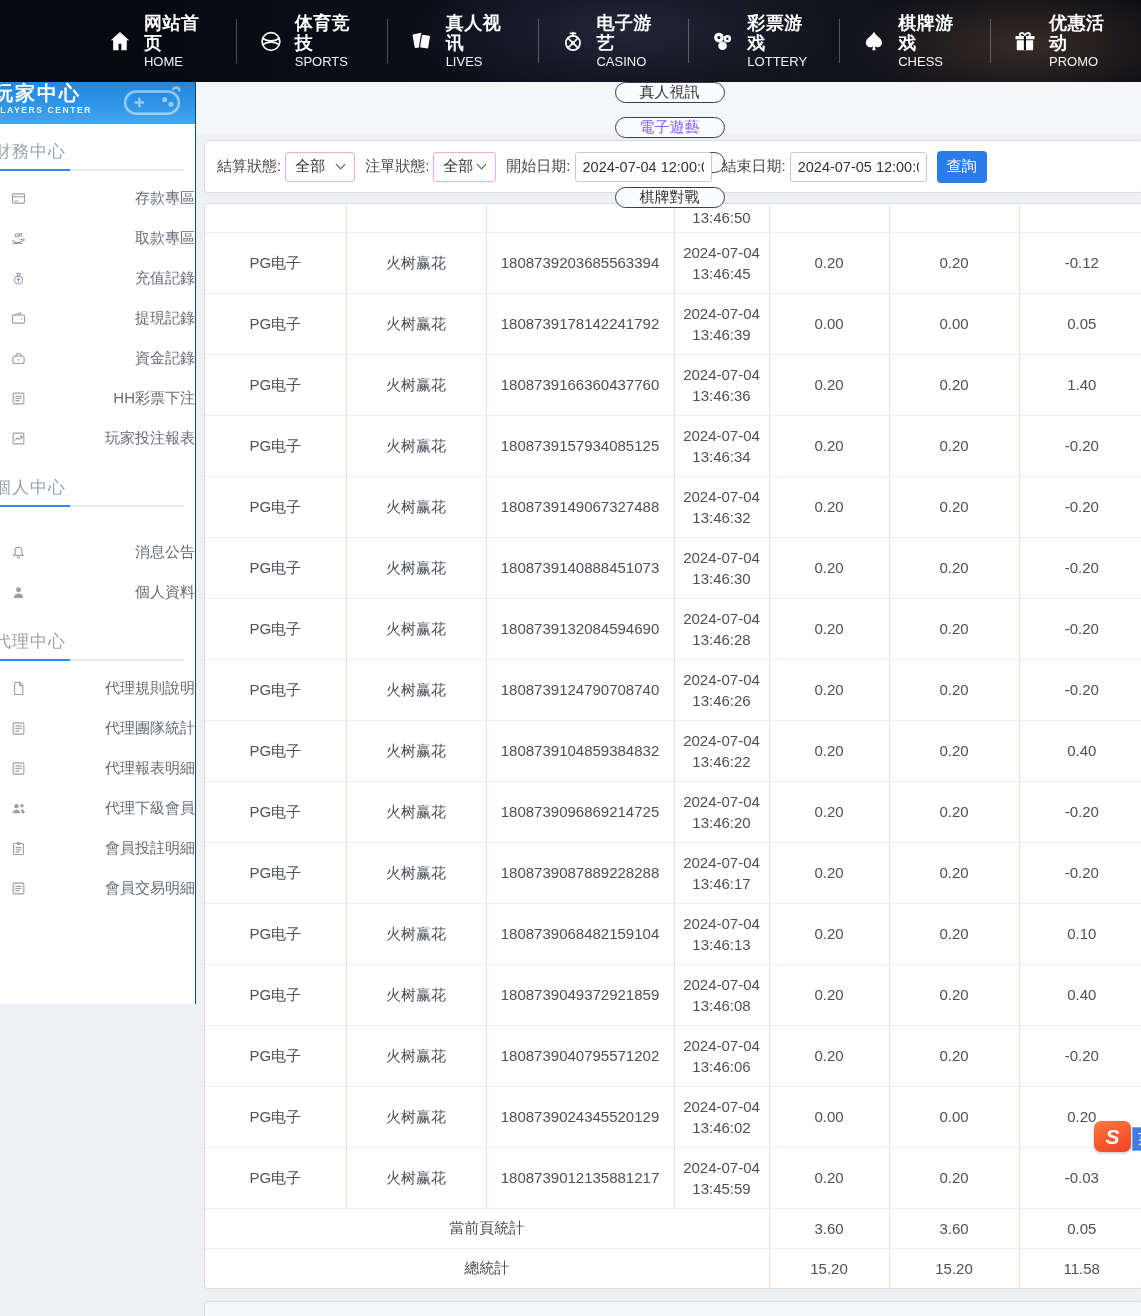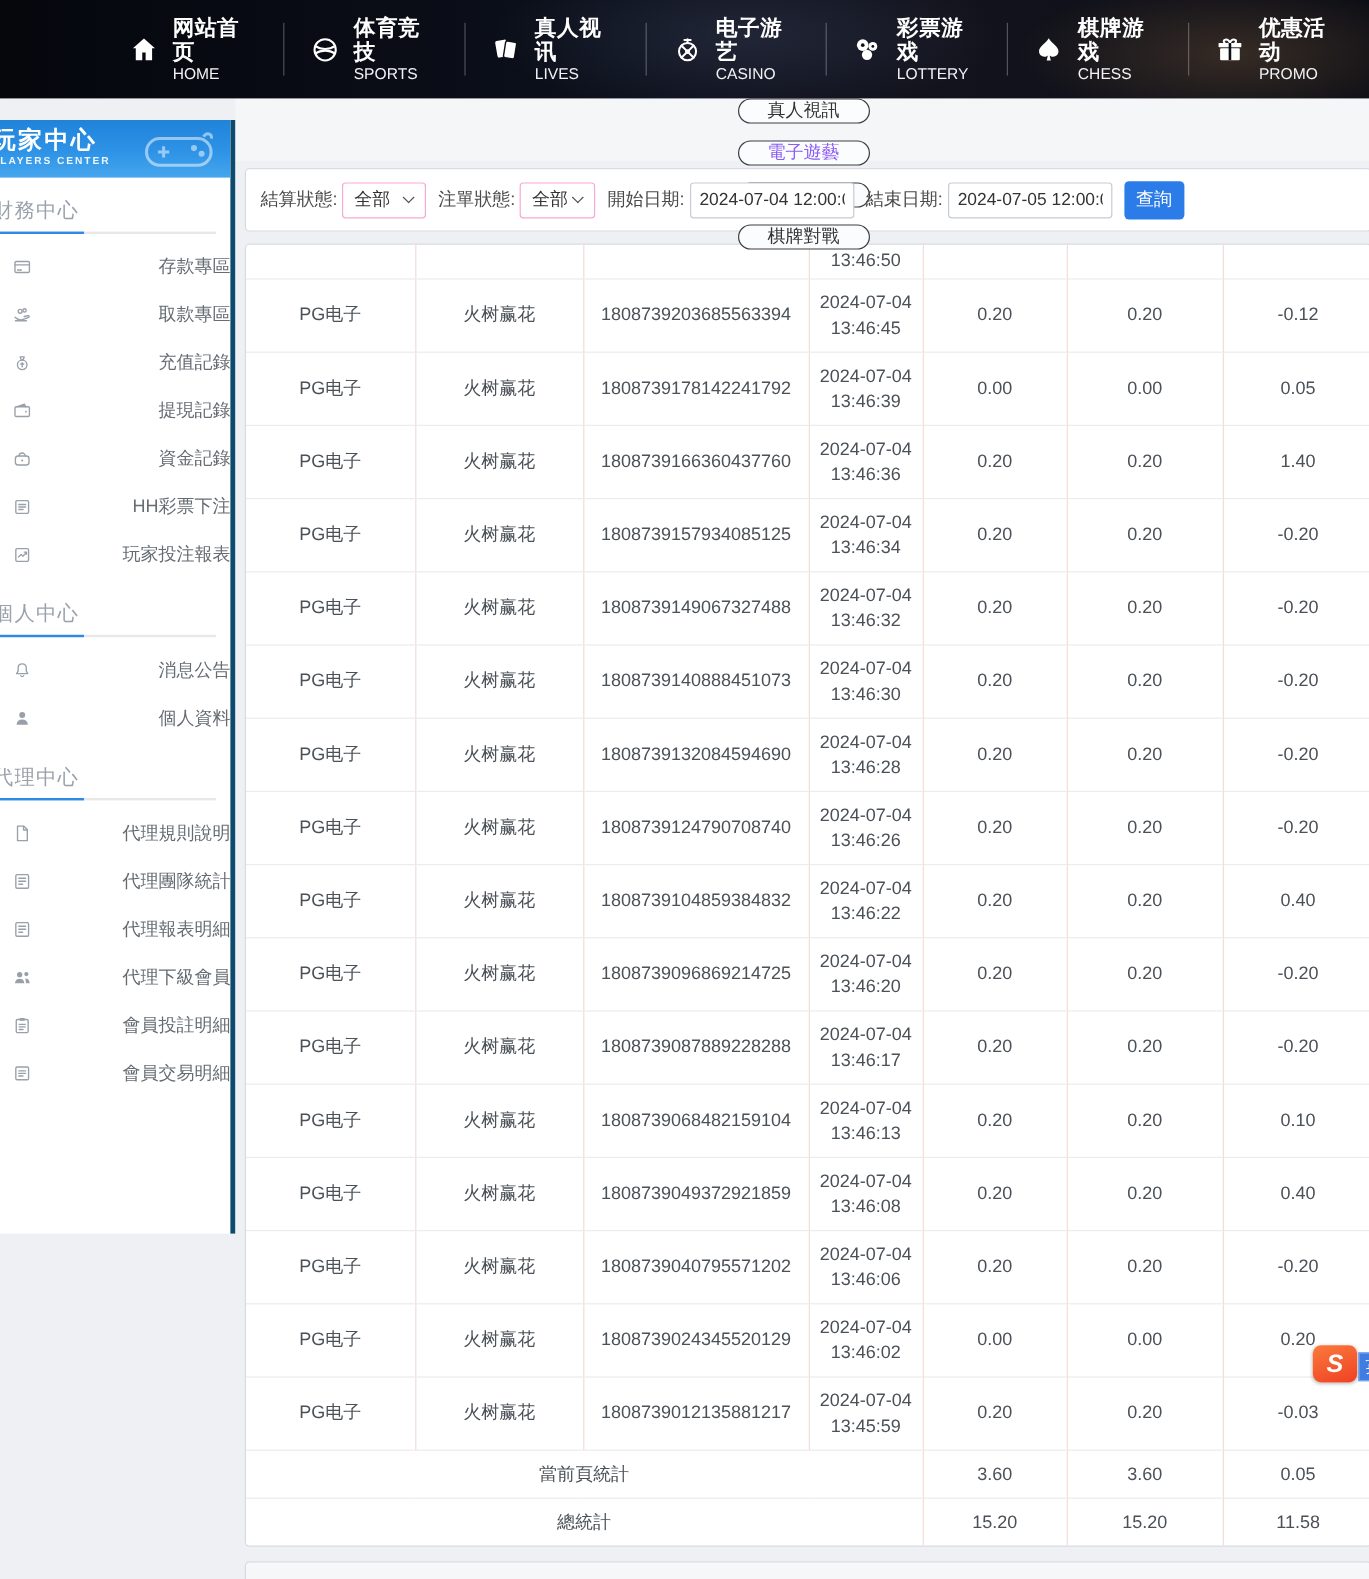--- a/index.html
+++ b/index.html
@@ -13,22 +13,22 @@
       radial-gradient(300px 100px at 620px 30px, rgba(90,100,140,.25), transparent 70%),
       linear-gradient(90deg,#05070d 0%,#0c101b 45%,#12131c 70%,#0a0c14 100%);
     display:flex; align-items:center; padding-left:86px; z-index:5; }
   .nav-item { display:flex; align-items:center; gap:11px; padding:0 21px; cursor:pointer; }
   .nav-item .icn { width:27px; height:27px; color:#ffffff; }
   .nav-zh { color:#fff; font-size:18px; font-weight:bold; line-height:20px; letter-spacing:.5px; }
   .nav-en { color:#f2f3f5; font-size:13px; line-height:17px; }
   .nav-div { width:1px; height:44px; background:rgba(255,255,255,.28); }
 
   
-  .sidebar { position:absolute; left:0; top:100px; width:196px; height:928px;
-    background:#fff; overflow:hidden; z-index:4; border-right:4px solid #0c4a6e; }
+  .sidebar { position:absolute; left:0; top:76px; width:196px; height:928px;
+    background:#fff; overflow:hidden; z-index:4; border-right:1px solid #0c4a6e; }
   .sb-header { height:48px; background:linear-gradient(180deg,#1f83da 0%,#2e93e6 55%,#46a6ee 100%);
     position:relative; padding:5px 0 0 0; overflow:hidden; }
   .sb-title { color:#fff; font-size:20px; font-weight:bold; margin-left:-7px; letter-spacing:2px; line-height:24px; }
   .sb-sub { color:#eaf5ff; font-size:8.5px; letter-spacing:1.6px; margin-left:-7px; font-weight:bold; }
   .sb-pad { position:absolute; right:10px; top:6px; width:66px; height:38px; color:rgba(255,255,255,.5); }
   .sb-section-title { color:#99a2ac; font-size:17px; margin:16px 0 6px -6px; letter-spacing:1px; }
   .sb-underline { height:2px; margin-right:12px; background:#e6e8ea; position:relative; }
   .sb-underline::before { content:""; position:absolute; left:0; top:0; width:70px; height:2px; background:#2e8ae6; }
   .sb-item { height:40px; display:flex; align-items:center; gap:13px; padding-left:10px;
     color:#666c73; font-size:15px; cursor:pointer; position:relative;justify-content:space-between; }
@@ -232,21 +232,21 @@
         <div class="sb-item">
           <svg class="icn" viewBox="0 0 24 24">
             <rect x="4.5" y="4.5" width="15" height="15" rx="1.5" fill="none" stroke="currentColor" stroke-width="1.6" stroke-linecap="round" stroke-linejoin="round"></rect>
             <path d="M7.5 14.5l3.2-3.2 2.4 2 3.8-4.2M17 8.6v2.6M17 8.6h-2.6" fill="none" stroke="currentColor" stroke-width="1.6" stroke-linecap="round" stroke-linejoin="round"></path>
           </svg>
           <span>玩家投注報表</span>
         </div>
       </div>
       <div class="sb-section-title">個人中心</div>
       <div class="sb-underline"></div>
-      <div style="padding: 7px 0px 2px;">
+      <div style="padding: 25px 0px 2px;">
         <div class="sb-item">
           <svg class="icn" viewBox="0 0 24 24">
             <path d="M12 4.5c-3 0-4.8 2.2-4.8 5v3.6L5.4 16h13.2l-1.8-2.9V9.5c0-2.8-1.8-5-4.8-5z" fill="none" stroke="currentColor" stroke-width="1.6" stroke-linecap="round" stroke-linejoin="round"></path>
             <path d="M10.3 18.4a1.8 1.8 0 0 0 3.4 0" fill="none" stroke="currentColor" stroke-width="1.6" stroke-linecap="round" stroke-linejoin="round"></path>
           </svg>
           <span>消息公告</span>
         </div>
         <div class="sb-item">
           <svg class="icn" viewBox="0 0 24 24">
             <circle cx="12" cy="8.2" r="3.5" fill="currentColor"></circle>

